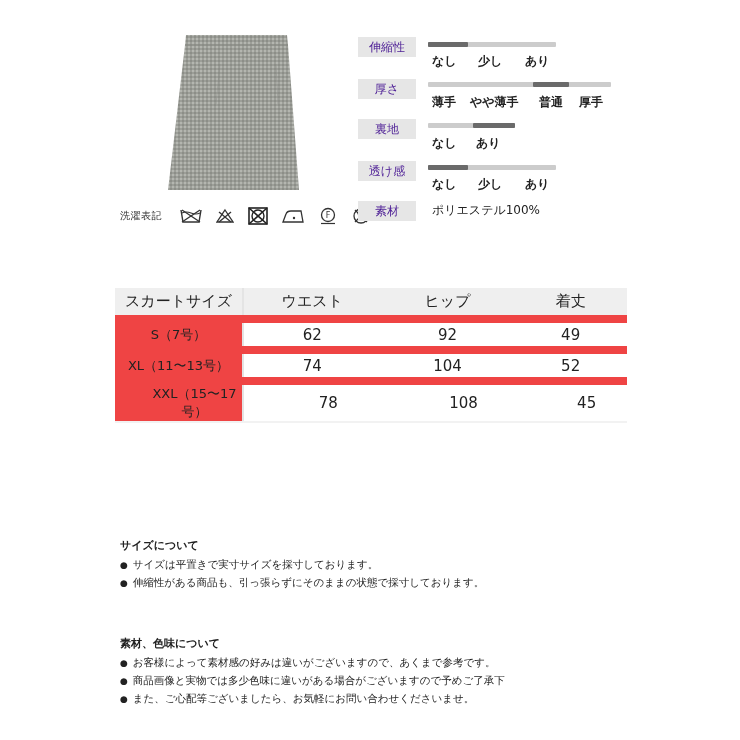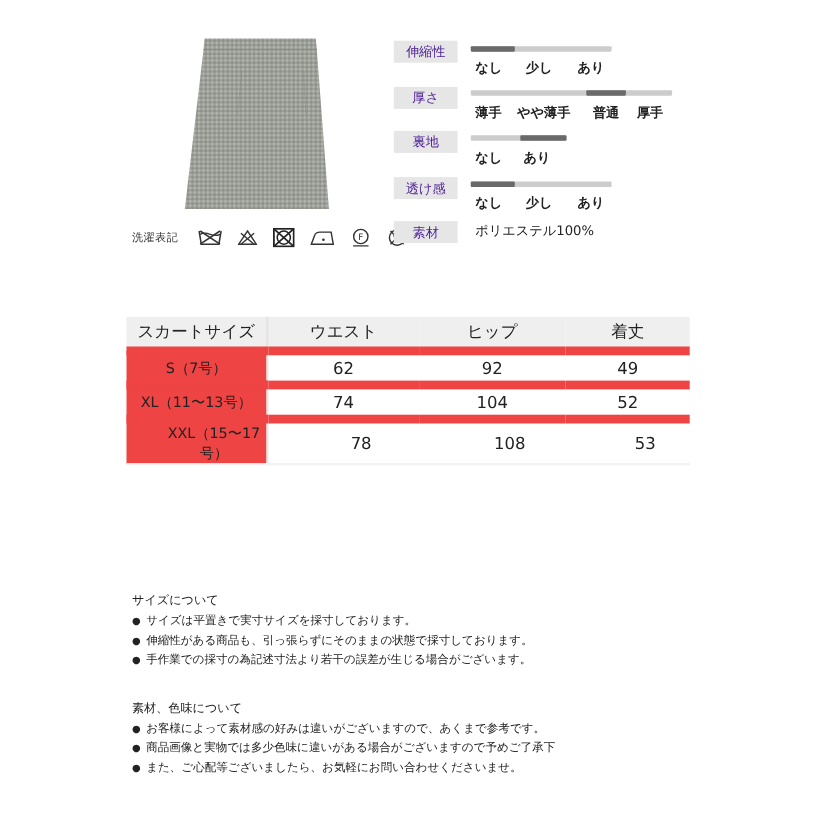--- a/index.html
+++ b/index.html
@@ -21,21 +21,21 @@
 
   table.size { position: absolute; left: 115px; top: 288px; width: 512px; border-collapse: collapse; font-size: 15px; }
   table.size th, table.size td { height: 31px; text-align: center; font-weight: normal; border-bottom: 8px solid #ef4444; }
   table.size thead th { background: #efefef; font-size: 15px; }
   table.size tbody td.rowhead { background: #ef4444; font-size: 13px; width: 128px; }
   table.size th.corner { width: 128px; border-right: 2px solid #e4e4e4; }
   table.size td.rowhead { border-right: 2px solid #e4e4e4; }
   table.size tbody tr:last-child td { border-bottom: 2px solid #f2f2f2; padding-left: 32px; }
 
   .notes { position: absolute; left: 120px; font-size: 10.5px; color: #222; }
-  .notes h3 { font-size: 11px; font-weight: normal; margin-bottom: 3px; }
+  .notes h3 { font-size: 11px; font-weight: bold; margin-bottom: 3px; }
   .notes li { list-style: none; line-height: 17px; white-space: nowrap; }
   .notes li::before { content: "●"; font-size: 9px; margin-right: 5px; }
 </style>
 </head>
 <body>
 
 <svg class="skirt" viewBox="0 0 140 160">
   <defs>
     <pattern id="tweed" width="4" height="4" patternUnits="userSpaceOnUse">
       <rect width="4" height="4" fill="#9c9e98"></rect>
@@ -149,31 +149,30 @@
     <tr>
       <td class="rowhead">XL（11〜13号）</td>
       <td>74</td>
       <td>104</td>
       <td>52</td>
     </tr>
     <tr>
       <td class="rowhead">XXL（15〜17号）</td>
       <td>78</td>
       <td>108</td>
-      <td>53</td>
+      <td>45</td>
     </tr>
   </tbody>
 </table>
 
 <div class="notes" style="top:538px;">
   <h3>サイズについて</h3>
   <ul>
     <li>サイズは平置きで実寸サイズを採寸しております。</li>
     <li>伸縮性がある商品も、引っ張らずにそのままの状態で採寸しております。</li>
-    <li>手作業での採寸の為記述寸法より若干の誤差が生じる場合がございます。</li>
   </ul>
 </div>
 
 <div class="notes" style="top:636px;">
   <h3>素材、色味について</h3>
   <ul>
     <li>お客様によって素材感の好みは違いがございますので、あくまで参考です。</li>
     <li>商品画像と実物では多少色味に違いがある場合がございますので予めご了承下</li>
     <li>また、ご心配等ございましたら、お気軽にお問い合わせくださいませ。</li>
   </ul>

